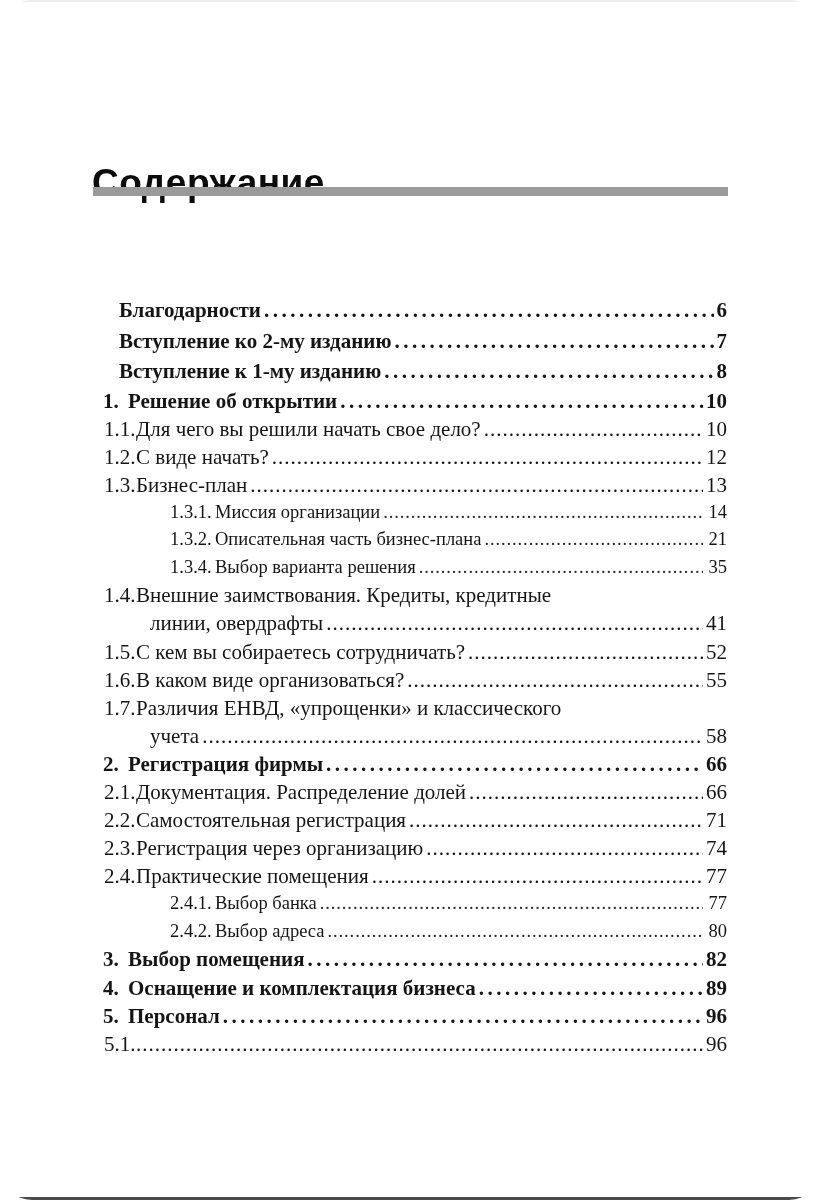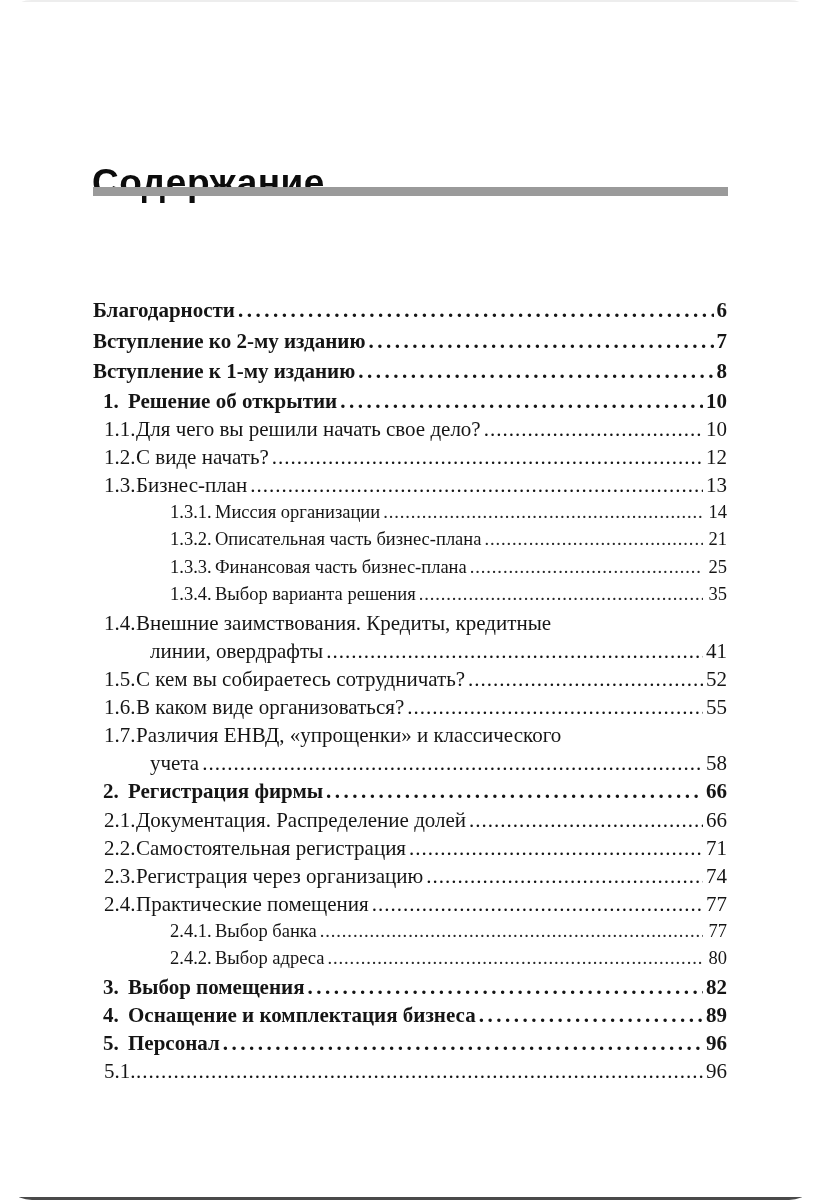--- a/index.html
+++ b/index.html
@@ -20,21 +20,21 @@
     font-weight:700;font-size:37px;line-height:44px;
     letter-spacing:0.5px;color:#0c0c0c;
   }
   .rule{position:absolute;left:93px;top:187px;width:635px;height:9px;background:#9a9a9a;}
   .toc{position:absolute;left:93px;top:295px;width:634px;}
   .row{
     display:flex;
     height:28.1px;line-height:28.1px;
     font-size:21px;white-space:nowrap;
   }
-  .row.lvl0{height:30.5px;line-height:30.5px;font-weight:bold;}
+  .row.lvl0{height:30.5px;line-height:30.5px;font-weight:bold;margin-left:26px;}
   .row.lvl1{font-weight:bold;}
   .row.lvl3{height:27.5px;line-height:27.5px;font-size:18.5px;}
   .num{flex:none;}
   .lvl1 .num{margin-left:10px;width:25px;}
   .lvl2 .num{margin-left:11px;width:32px;}
   .lvl3 .num{margin-left:77px;width:45px;}
   .row.cont{padding-left:57px;align-items:center;}
   .label{flex:none;padding-right:3px;}
   .dots{flex:1 1 auto;min-width:0;overflow:hidden;white-space:nowrap;}
   .dots::after{
@@ -102,26 +102,20 @@
     <span class="dots"></span>
     <span class="page-num">14</span>
   </div>
       <div class="row lvl3">
     <span class="num">1.3.2.</span>
     <span class="label">Описательная часть бизнес-плана</span>
     <span class="dots"></span>
     <span class="page-num">21</span>
   </div>
       <div class="row lvl3">
-    <span class="num">1.3.3.</span>
-    <span class="label">Финансовая часть бизнес-плана</span>
-    <span class="dots"></span>
-    <span class="page-num">25</span>
-  </div>
-      <div class="row lvl3">
     <span class="num">1.3.4.</span>
     <span class="label">Выбор варианта решения</span>
     <span class="dots"></span>
     <span class="page-num">35</span>
   </div>
       <div class="row lvl2 noleader">
     <span class="num">1.4.</span>
     <span class="label">Внешние заимствования. Кредиты, кредитные</span>
 
   </div>

